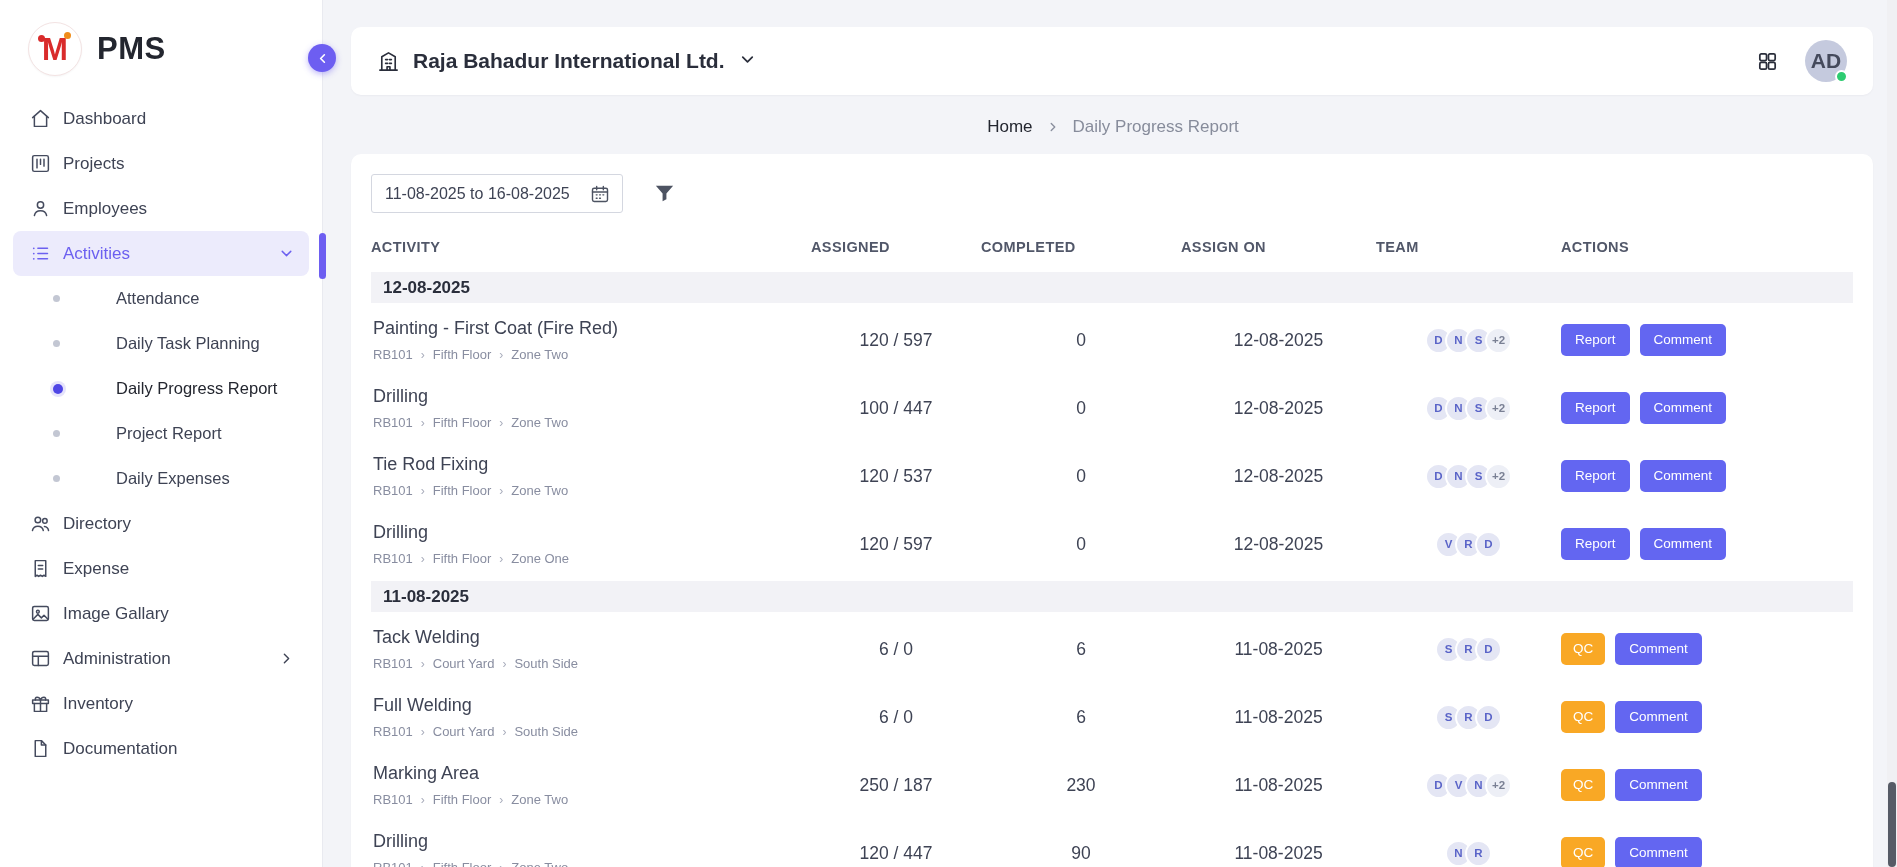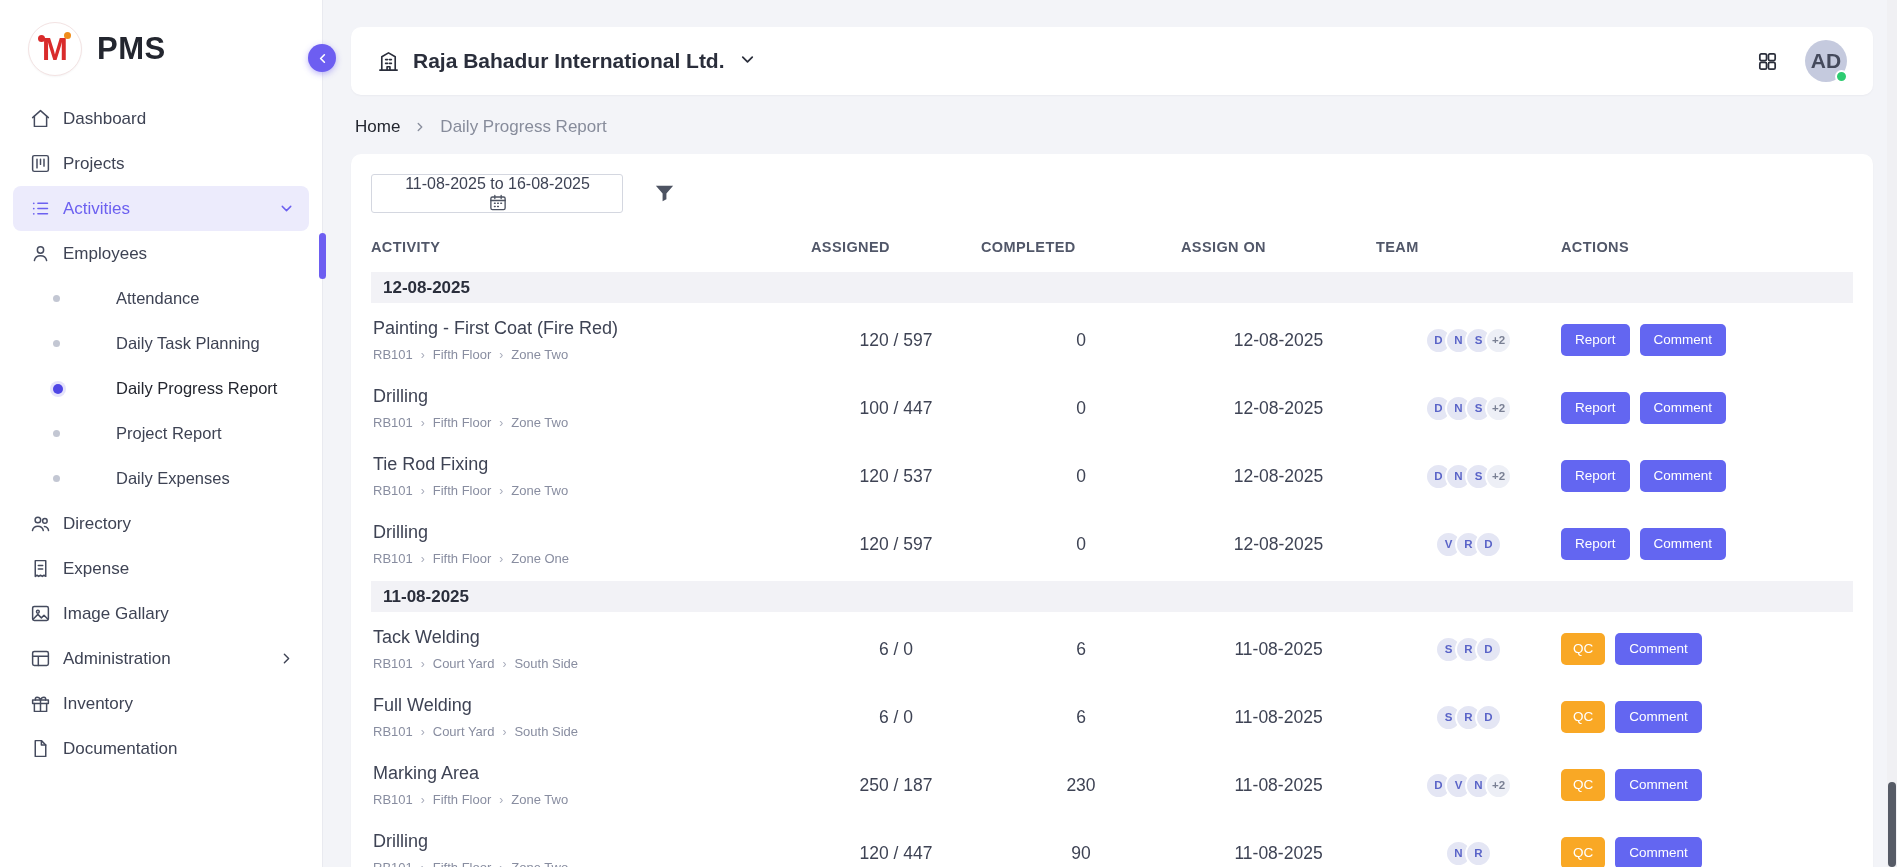--- a/index.html
+++ b/index.html
@@ -77,36 +77,35 @@
   .avatar {
     position: relative; width: 42px; height: 42px; border-radius: 50%;
     background: #c5cade; color: #454a5c; font-weight: 700; font-size: 21px;
     display: flex; align-items: center; justify-content: center; cursor: pointer;
   }
   .status-dot {
     position: absolute; right: -1px; bottom: -1px; width: 13px; height: 13px;
     border-radius: 50%; background: #2ecc71; border: 2px solid #fff;
   }
 
-  .breadcrumb { display: flex; align-items: center; gap: 13px; margin: 22px 2px 17px 4px; font-size: 17px; }
+  .breadcrumb { display: flex; align-items: center; gap: 13px; margin: 22px 2px 17px 4px; font-size: 17px; justify-content: center; }
   .crumb-home { color: #23262f; cursor: pointer; }
   .crumb-sep svg { width: 14px; height: 14px; color: #8a8f9e; display: block; }
   .crumb-current { color: #878c9b; }
 
   .content-card {
     background: #fff; border-radius: 10px; padding: 20px 20px 10px;
     box-shadow: 0 1px 2px rgba(16,24,40,.04); min-height: 660px;
   }
   .filter-bar { display: flex; align-items: center; gap: 30px; margin-bottom: 16px; }
   .date-range {
     display: flex; align-items: center; justify-content: space-between;
     width: 252px; height: 39px; padding: 0 12px 0 13px;
     border: 1px solid #d4d7e0; border-radius: 3px; font-size: 16px; color: #3e4354; cursor: pointer;
     background: #fff;
-    flex-direction: column;
   }
   .date-range .ic { width: 20px; height: 20px; color: #4d5362; }
   .filter-funnel { display: flex; cursor: pointer; }
   .filter-funnel svg { width: 23px; height: 23px; }
 
   .grid-cols { display: grid; grid-template-columns: 440px 170px 200px 195px 185px 1fr; }
   .table-header { padding: 10px 0 14px; }
   .table-header .hcell {
     font-size: 14.5px; font-weight: 700; color: #515769; letter-spacing: .4px;
   }
@@ -171,40 +170,40 @@
         </svg>
       <span>Dashboard</span>
     </div>
     <div class="nav-item">
       <svg class="ic" viewBox="0 0 24 24">
           <rect x="3" y="3" width="18" height="18" rx="2"></rect>
           <path d="M8 7v10M12 7v6M16 7v8"></path>
         </svg>
       <span>Projects</span>
     </div>
+    <div class="nav-item">
+      <svg class="ic" viewBox="0 0 24 24">
+          <circle cx="12" cy="8" r="3.6"></circle>
+          <path d="M5 20c.8-3.6 3.6-5.4 7-5.4s6.2 1.8 7 5.4"></path>
+        </svg>
+      <span>Employees</span>
+    </div>
     <div class="nav-item active">
       <svg class="ic" viewBox="0 0 24 24">
           <path d="M9 6h11M9 12h11M9 18h11"></path>
           <circle cx="4.3" cy="6" r="1" fill="currentColor" stroke="none"></circle>
           <circle cx="4.3" cy="12" r="1" fill="currentColor" stroke="none"></circle>
           <circle cx="4.3" cy="18" r="1" fill="currentColor" stroke="none"></circle>
         </svg>
       <span>Activities</span>
       <span class="nav-caret">
         <svg viewBox="0 0 24 24" fill="none" stroke="currentColor" stroke-width="2" stroke-linecap="round" stroke-linejoin="round">
             <path d="M6 9l6 6 6-6"></path>
           </svg>
       </span>
-    </div>
-    <div class="nav-item">
-      <svg class="ic" viewBox="0 0 24 24">
-          <circle cx="12" cy="8" r="3.6"></circle>
-          <path d="M5 20c.8-3.6 3.6-5.4 7-5.4s6.2 1.8 7 5.4"></path>
-        </svg>
-      <span>Employees</span>
     </div>
 
     <div class="sub-item">
       <span class="sub-bullet"></span>
       <span>Attendance</span>
     </div>
     <div class="sub-item">
       <span class="sub-bullet"></span>
       <span>Daily Task Planning</span>
     </div>

